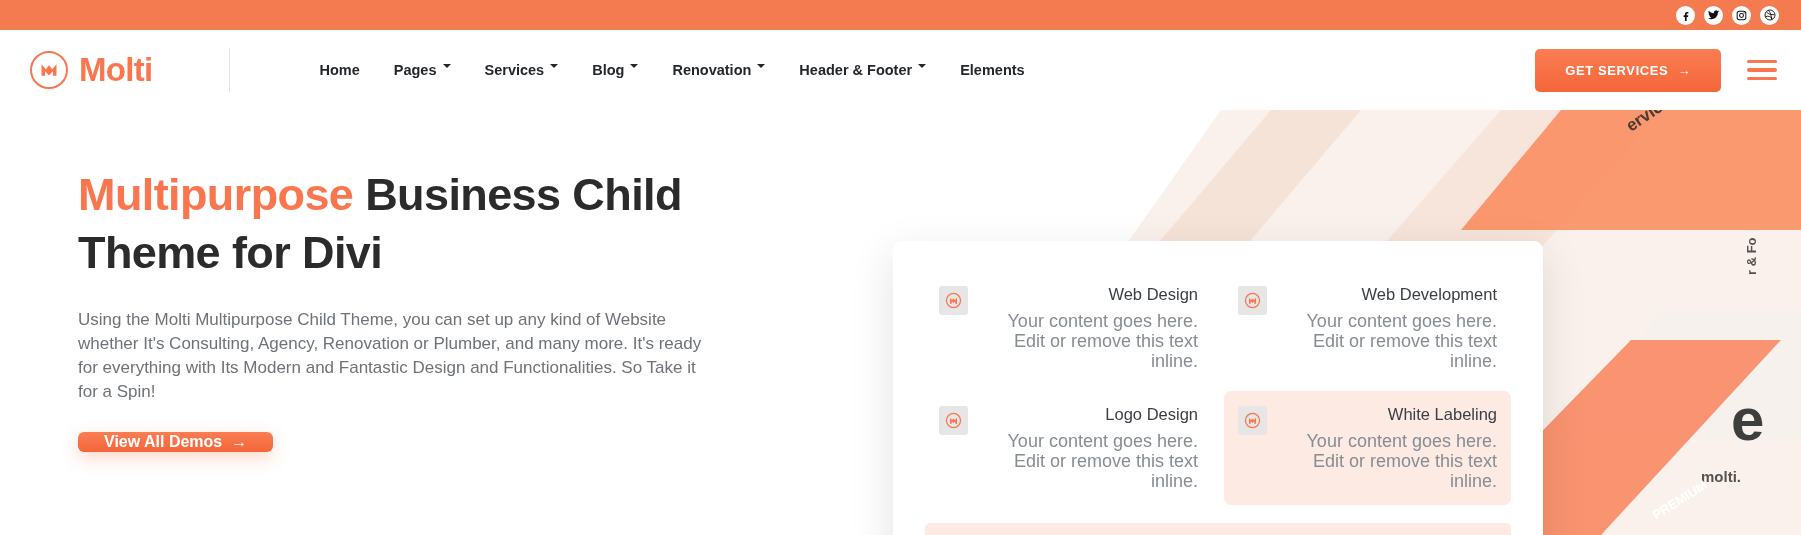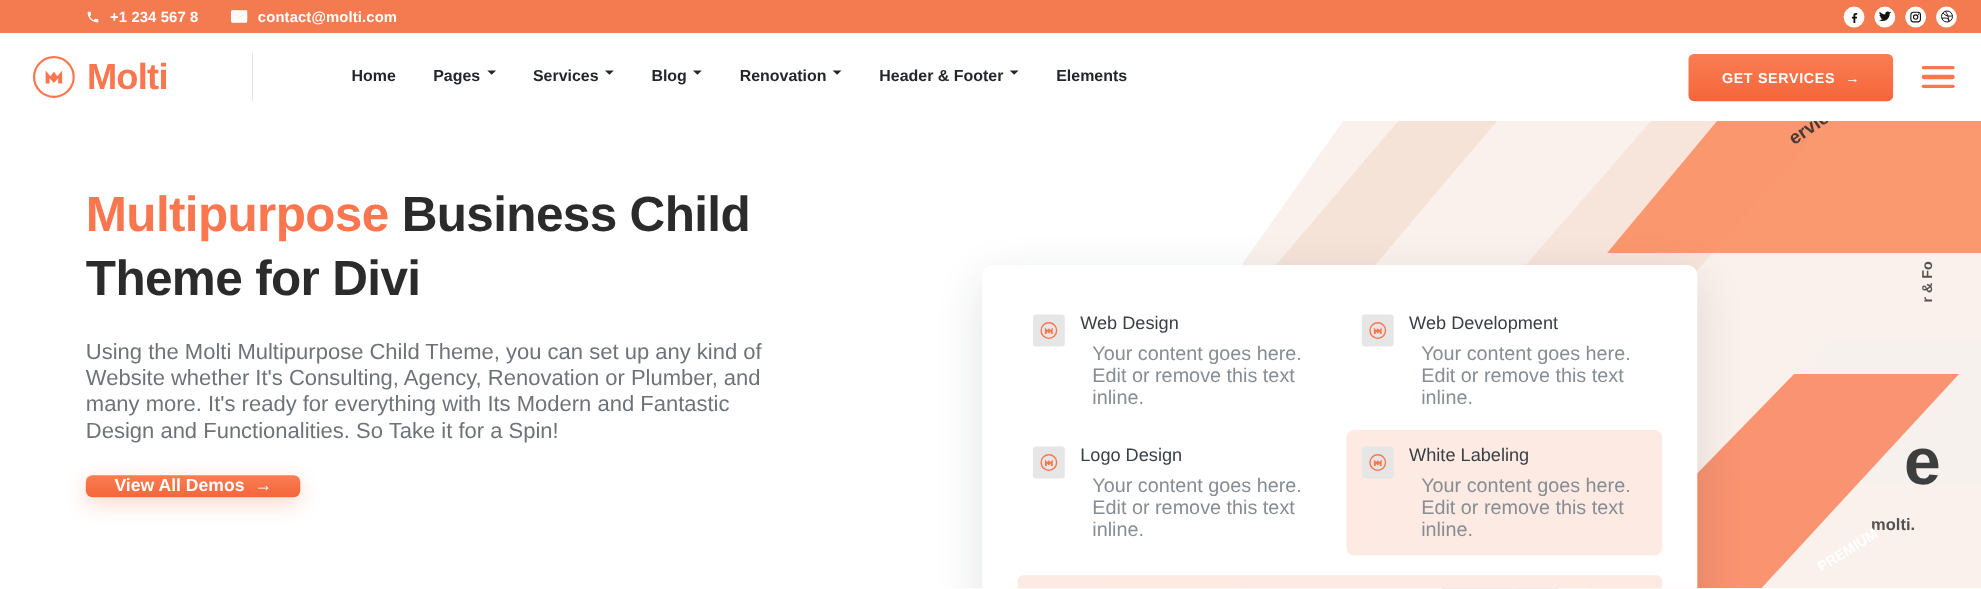--- a/index.html
+++ b/index.html
@@ -158,21 +158,21 @@
   .hero-title {
     font-size: 45px;
     line-height: 58px;
     font-weight: bold;
     color: #2b2b2b;
     letter-spacing: -.6px;
   }
   .hero-title .accent { color: #f9764f; }
   .hero-sub {
     margin-top: 26px;
-    font-size: 20px;
+    font-size: 17px;
     line-height: 24px;
     color: #6d7378;
     max-width: 630px;
   }
   .btn-demos {
     margin-top: 28px;
     background: linear-gradient(180deg,#fb7d53 0%,#f4663a 100%);
     color: #ffffff;
     font-size: 16px;
     font-weight: bold;
@@ -195,20 +195,21 @@
     background: #ffffff;
     border-radius: 9px;
     box-shadow: 0 14px 44px rgba(30,35,50,.13);
     padding: 30px 32px 0 32px;
     z-index: 20;
   }
   .svc-grid {
     display: grid;
     grid-template-columns: 1fr 1fr;
     gap: 6px 12px;
+    text-align: right;
   }
   .svc-card {
     display: flex;
     gap: 14px;
     padding: 13px 14px 14px 14px;
     border-radius: 7px;
     cursor: pointer;
   }
   .svc-card.hl { background: #fdeae2; }
   .svc-icon {
@@ -246,41 +247,20 @@
     font-weight: bold;
     letter-spacing: 1.1px;
     cursor: pointer;
   }
   .panel-spacer { height: 16px; }
 </style>
 </head>
 <body>
 
 <div class="topbar">
-  <div class="topbar-left">
-
-    <div class="tb-item">
-      <span class="tb-icon">
-        <svg width="13" height="13" viewBox="0 0 24 24" fill="#fff">
-          <path d="M6.6 10.8c1.4 2.8 3.8 5.1 6.6 6.6l2.2-2.2c.3-.3.7-.4 1-.2 1.1.4 2.4.6 3.6.6.6 0 1 .4 1 1V20c0 .6-.4 1-1 1C10.6 21 3 13.4 3 4c0-.6.4-1 1-1h3.4c.6 0 1 .4 1 1 0 1.3.2 2.5.6 3.6.1.3 0 .7-.2 1l-2.2 2.2z"></path>
-        </svg>
-      </span>
-      <span>+1 234 567 8</span>
-    </div>
-
-    <div class="tb-item">
-      <span class="tb-icon">
-        <svg width="15" height="12" viewBox="0 0 24 18" fill="#fff">
-          <path d="M2 0h20c1.1 0 2 .9 2 2v14c0 1.1-.9 2-2 2H2c-1.1 0-2-.9-2-2V2C0 .9.9 0 2 0zm10 10L2.2 3.3v.2L12 10.6 21.8 3.5v-.2L12 10z"></path>
-          <path d="M1 1.2l11 7.6 11-7.6V2L12 9.8 1 2z"></path>
-        </svg>
-      </span>
-      <span>contact@molti.com</span>
-    </div>
-  </div>
 
   <div class="topbar-right">
     <a class="soc">
       <svg width="11" height="11" viewBox="0 0 24 24" fill="#111">
           <path d="M14.5 24v-9h3l.5-3.5h-3.5V9.2c0-1 .3-1.7 1.8-1.7h1.9V4.3C17.8 4.2 16.7 4.1 15.4 4.1c-2.7 0-4.6 1.7-4.6 4.7v2.7H7.8V15h3v9h3.7z"></path>
         </svg>
     </a>
     <a class="soc">
       <svg width="12" height="12" viewBox="0 0 24 24" fill="#111">
           <path d="M23 4.9c-.8.4-1.7.6-2.6.8.9-.6 1.6-1.5 2-2.5-.9.5-1.9.9-2.9 1.1a4.5 4.5 0 00-7.7 4.1C7.7 8.2 4.1 6.3 1.7 3.4a4.5 4.5 0 001.4 6c-.7 0-1.4-.2-2-.5 0 2.2 1.5 4 3.6 4.4-.6.2-1.3.2-2 .1a4.5 4.5 0 004.2 3.1A9 9 0 010 18.4a12.7 12.7 0 006.9 2c8.3 0 12.8-6.9 12.8-12.8v-.6c.9-.6 1.7-1.4 2.3-2.1z"></path>

